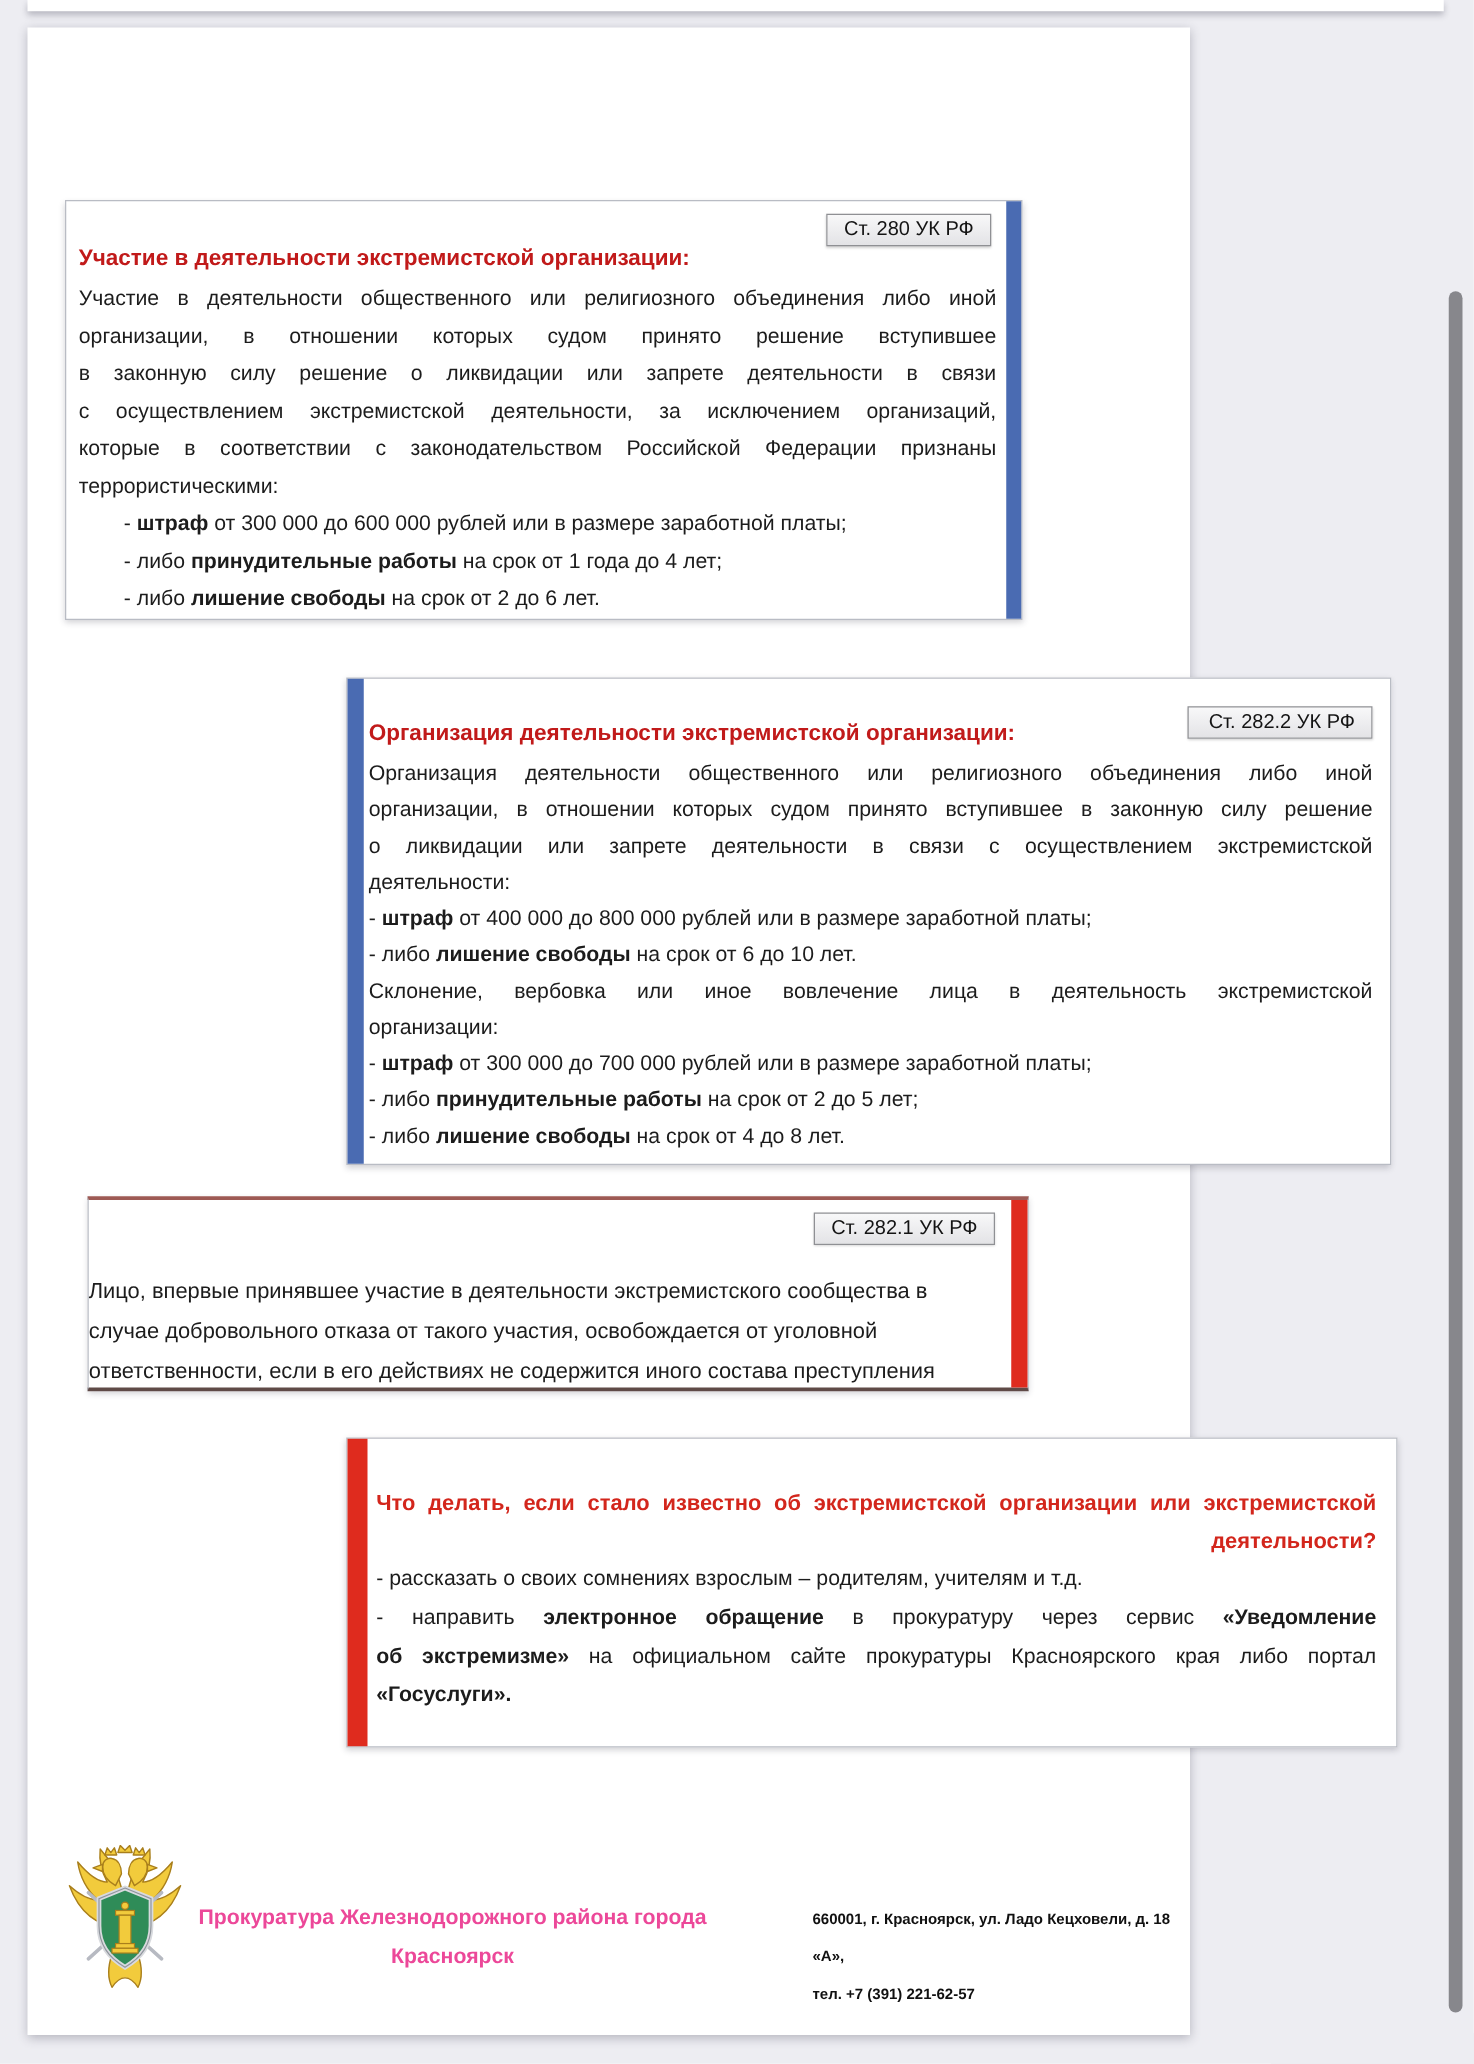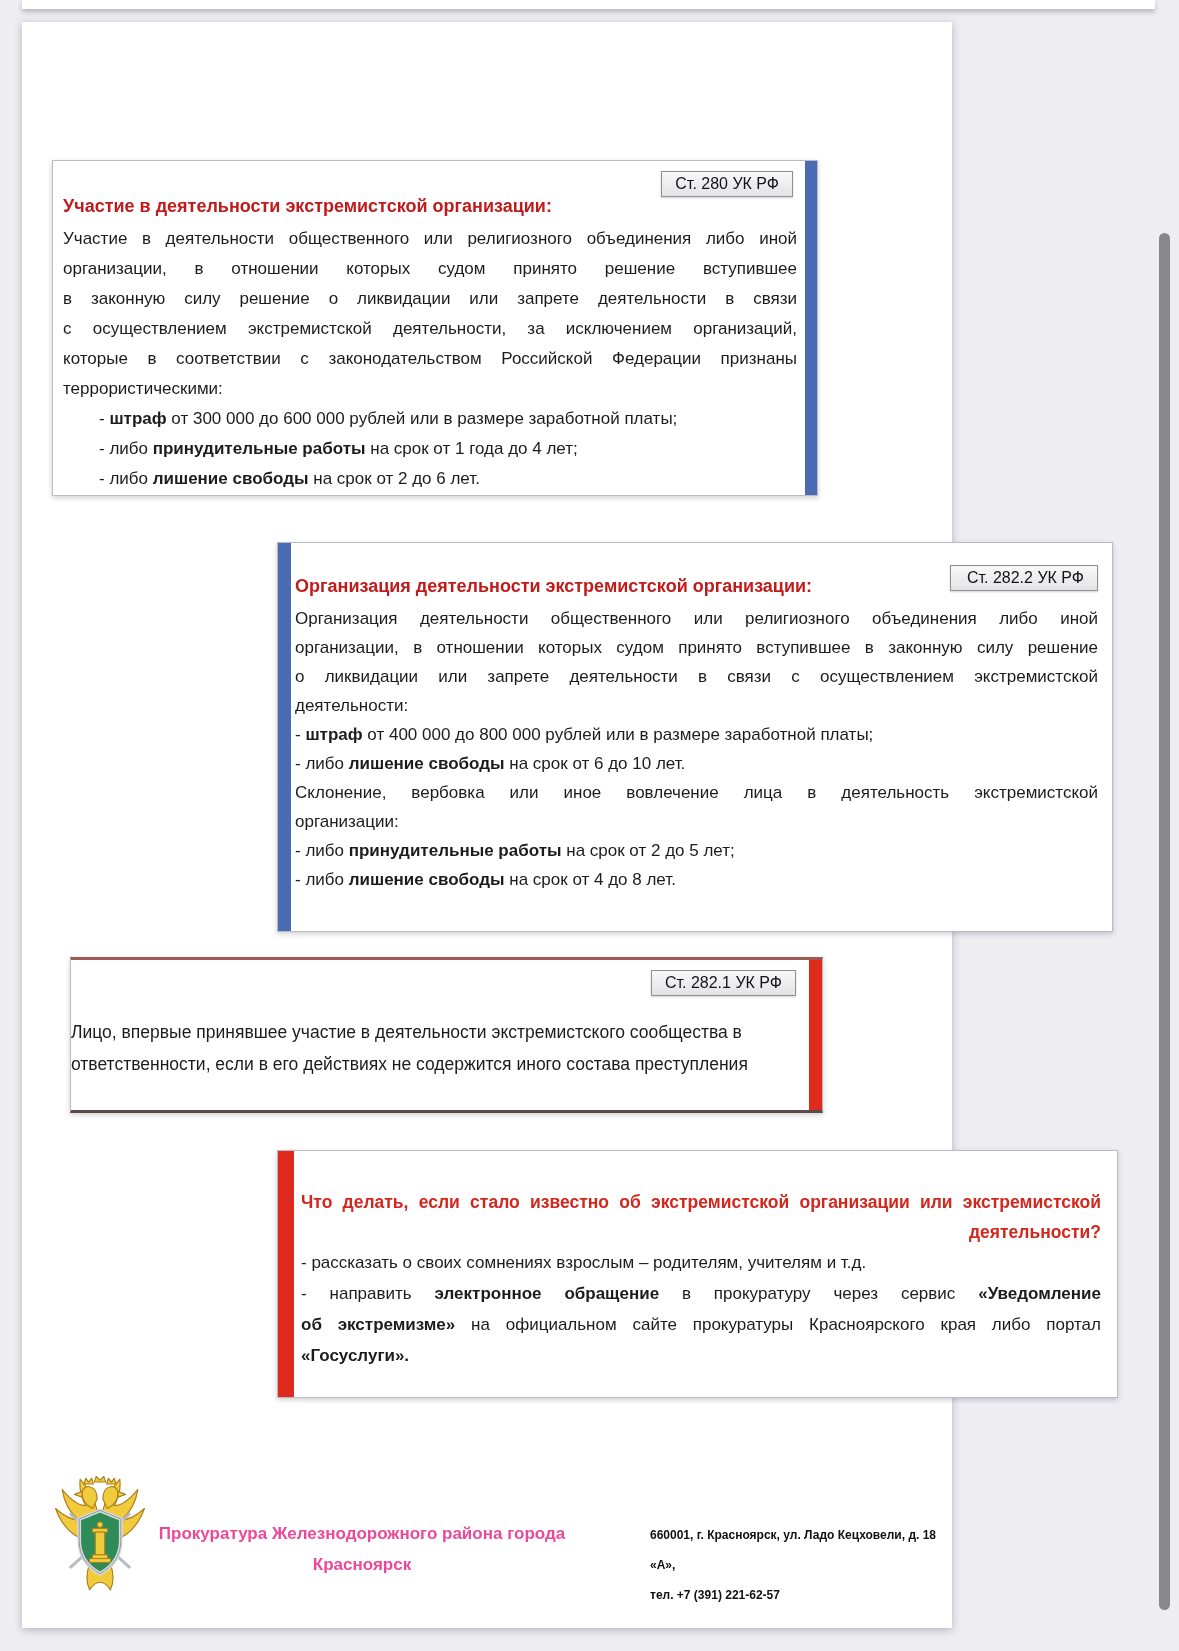--- a/index.html
+++ b/index.html
@@ -101,30 +101,32 @@
     <h2 class="ctitle">Организация деятельности экстремистской организации:</h2>
     <div class="body">
       <div class="ln jline">Организация деятельности общественного или религиозного объединения либо иной</div>
       <div class="ln jline">организации, в отношении которых судом принято вступившее в законную силу решение</div>
       <div class="ln jline">о ликвидации или запрете деятельности в связи с осуществлением экстремистской</div>
       <div class="ln">деятельности:</div>
       <div class="ln"><span>- </span><span class="term">штраф</span><span> от 400 000 до 800 000 рублей или в размере заработной платы;</span></div>
       <div class="ln"><span>- либо </span><span class="term">лишение свободы</span><span> на срок от 6 до 10 лет.</span></div>
       <div class="ln jline">Склонение, вербовка или иное вовлечение лица в деятельность экстремистской</div>
       <div class="ln">организации:</div>
+      <div class="ln"><span>- </span><span class="term">штраф</span><span> от 300 000 до 700 000 рублей или в размере заработной платы;</span></div>
       <div class="ln"><span>- либо </span><span class="term">принудительные работы</span><span> на срок от 2 до 5 лет;</span></div>
       <div class="ln"><span>- либо </span><span class="term">лишение свободы</span><span> на срок от 4 до 8 лет.</span></div>
     </div>
   </section>
 
   <section class="card card3">
     <div class="bar right redbar"></div>
     <div class="badge">Ст. 282.1 УК РФ</div>
     <div class="body">
       <div class="ln">Лицо, впервые принявшее участие в деятельности экстремистского сообщества в</div>
+      <div class="ln">случае добровольного отказа от такого участия, освобождается от уголовной</div>
       <div class="ln">ответственности, если в его действиях не содержится иного состава преступления</div>
     </div>
   </section>
 
   <section class="card card4">
     <div class="bar left redbar"></div>
     <div class="ctitle-line jline">Что делать, если стало известно об экстремистской организации или экстремистской</div>
     <div class="ctitle-line">деятельности?</div>
     <div class="ln">- рассказать о своих сомнениях взрослым – родителям, учителям и т.д.</div>
     <div class="ln jline"><span>- направить </span><span class="term">электронное обращение</span><span> в прокуратуру через сервис </span><span class="term">«Уведомление</span></div>

